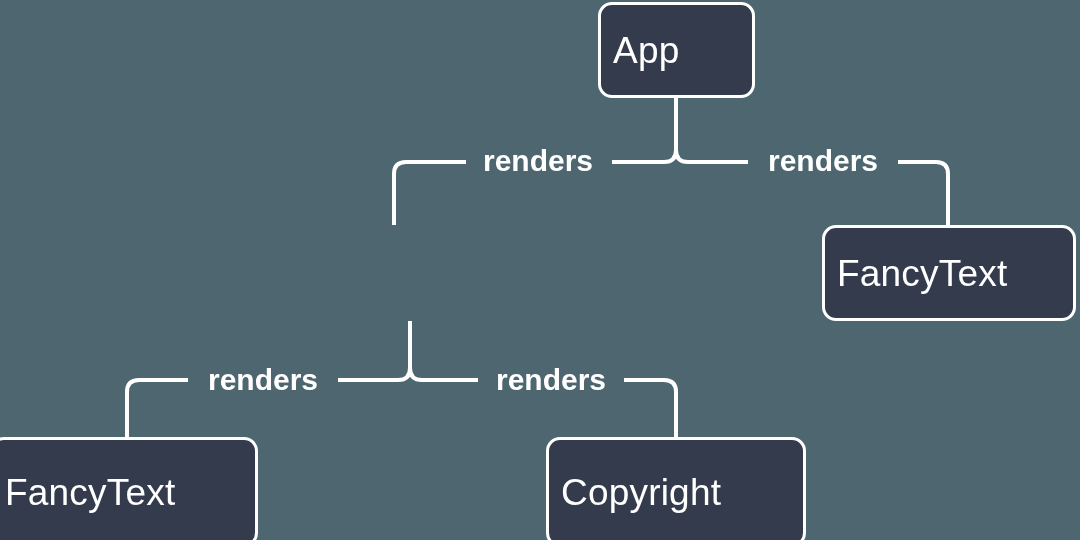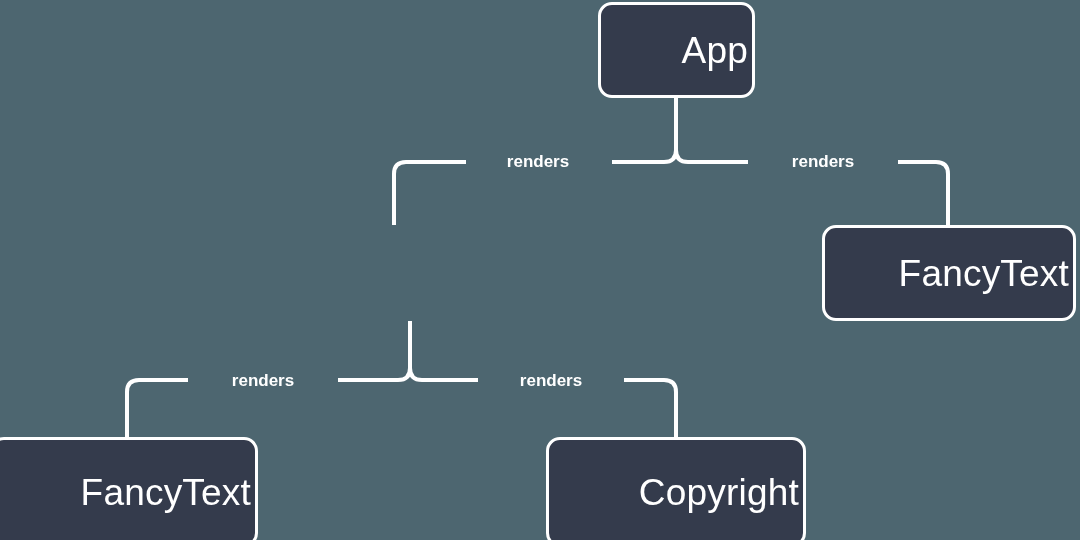--- a/index.html
+++ b/index.html
@@ -27,37 +27,38 @@
     pointer-events: none;
   }
   .node {
     position: absolute;
     box-sizing: border-box;
     background: #343b4c;
     border: 3px solid #ffffff;
     border-radius: 14px;
     display: flex;
     align-items: center;
-    justify-content: flex-end;
+    justify-content: flex-start;
     color: #ffffff;
     font-size: 37px;
     font-weight: 400;
     letter-spacing: 0.2px;
     line-height: 1;
     white-space: nowrap;
     z-index: 2;
+    padding-left: 8px;
   }
   .node-label {
     display: block;
     padding: 0 4px;
   }
   .edge-label {
     position: absolute;
     color: #ffffff;
-    font-size: 17px;
+    font-size: 30px;
     font-weight: 700;
     line-height: 1;
     white-space: nowrap;
     transform: translate(-50%, -50%);
     z-index: 3;
   }
 </style>
 </head>
 <body>
 

